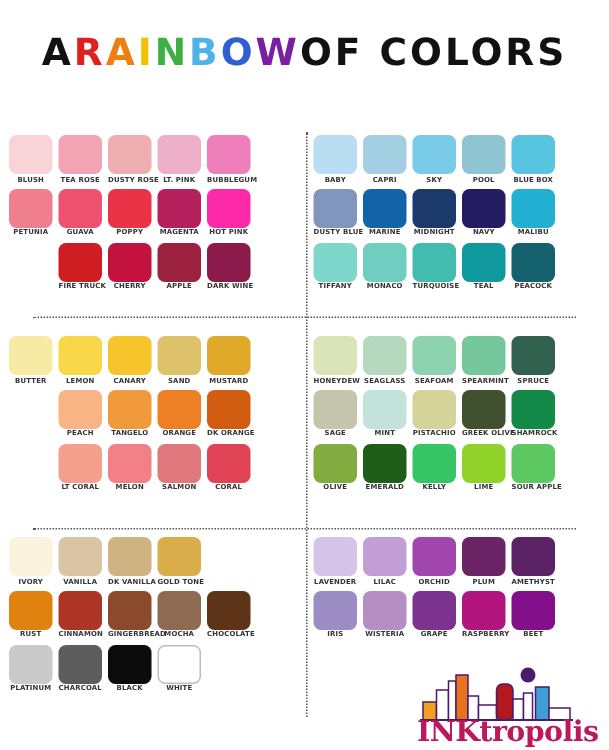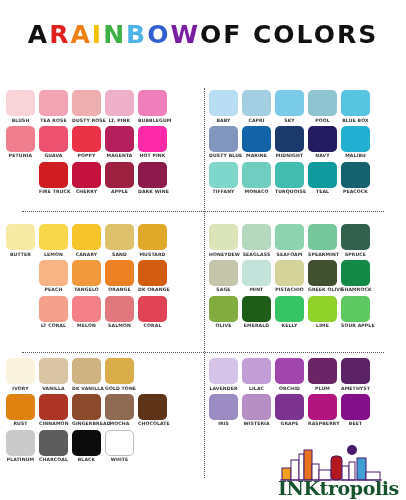--- a/index.html
+++ b/index.html
@@ -90,21 +90,21 @@
     width:120px; height:56px;
   }
   .logo svg { display:block; }
   .logo-word {
     position:absolute; left:0; bottom:0;
     width:120px;
     text-align:left;
     font-family:"DejaVu Serif", serif;
     font-size:19px;
     font-weight:bold;
-    color:#14532d;
+    color:#be185d;
     letter-spacing:-0.4px;
     line-height:1;
   }
 </style>
 </head>
 <body>
 
 <div id="poster">
 
   <div class="header">

